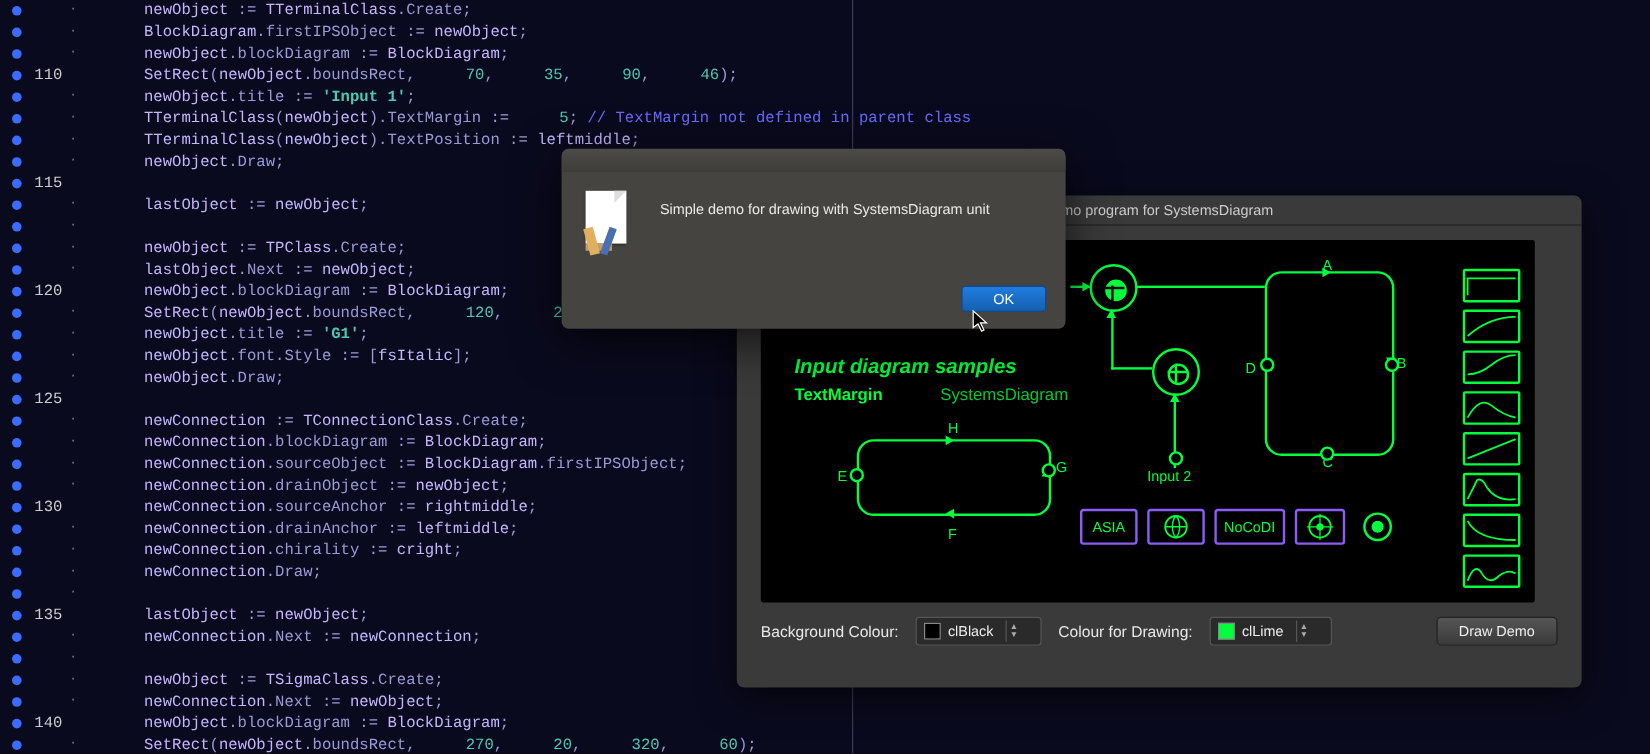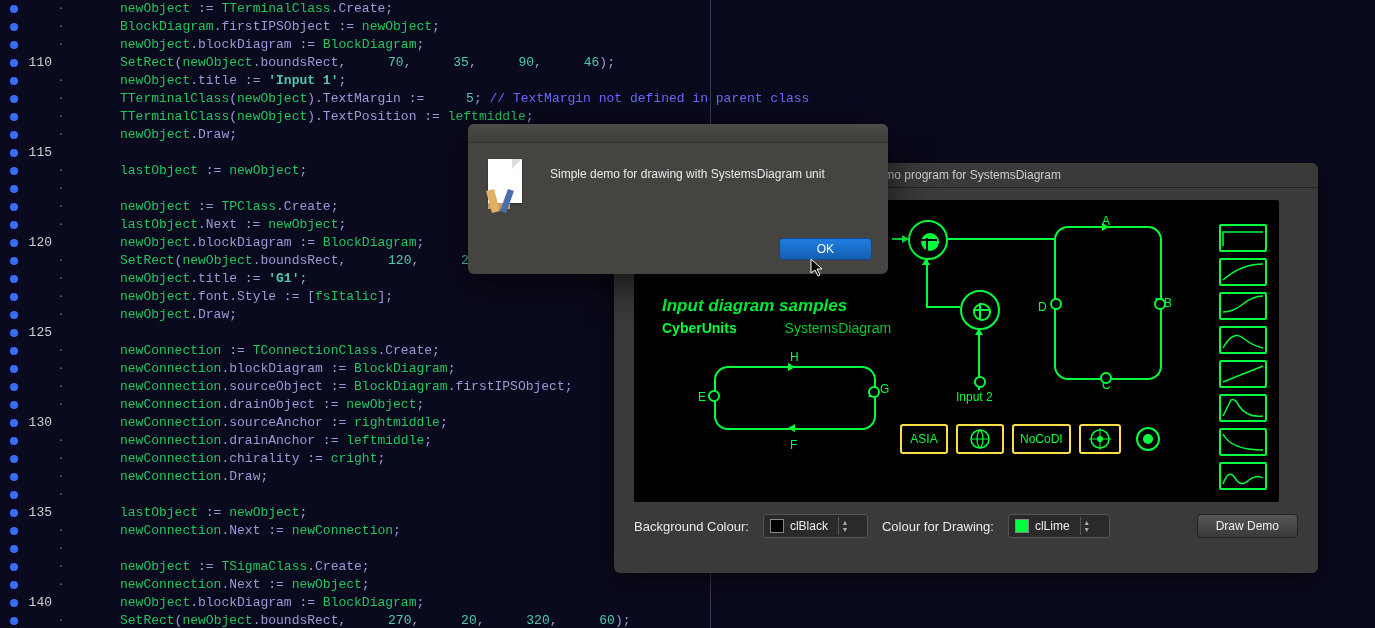--- a/index.html
+++ b/index.html
@@ -56,21 +56,21 @@
   }
   .code {
     position: absolute;
     left: 120px;
     top: 0;
     right: 0;
   }
   .code-line {
     height: 18px;
   }  
-  .ident  { color: #22c55e; }
+  .ident  { color: #c4b5fd; }
   .num    { color: #4ec9b0; margin-left: 34px; }
   .str    { color: #4ec9b0; font-weight:600; }
   .comment{ color: #6a6aff; }
   .plain  { color: #9a9ad8; }
   .vsep {
     position: absolute;
     left: 710px;
     top: 0;
     bottom: 0;
     width: 1px;
@@ -193,21 +193,21 @@
   .chiprow {
     position: absolute;
     left: 266px;
     top: 224px;
     display: flex;
     gap: 8px;
     align-items: center;
   }
   .chip {
     height: 26px;
-    border: 2px solid #fde047;
+    border: 2px solid #8b5cf6;
     border-radius: 3px;
     display:flex;
     align-items:center;
     justify-content:center;
     color:#00ff3c;
     font-size:12px;
     padding: 0 6px;
     min-width: 32px;
   }
   .chip svg { display:block; }
@@ -335,21 +335,21 @@
     position:absolute;
     right: 16px;
     bottom: 14px;
   }
   .ok-btn {
     background: linear-gradient(#1f7de0, #155fb0);
     border: 1px solid #0d4a94;
     border-radius: 4px;
     color: #fff;
     font-size: 12px;
-    padding: 3px 37px;
+    padding: 3px 26px;
     cursor:pointer;
   }
 
   .cursor {
     position: absolute;
     left: 810px;
     top: 258px;
     width: 14px;
     height: 20px;
     pointer-events: none;
@@ -363,21 +363,21 @@
   <div class="code" id="code"><div class="code-line"><span class="ident">newObject</span><span class="plain"> := </span><span class="ident">TTerminalClass</span><span class="plain">.Create;</span></div><div class="code-line"><span class="ident">BlockDiagram</span><span class="plain">.firstIPSObject := </span><span class="ident">newObject</span><span class="plain">;</span></div><div class="code-line"><span class="ident">newObject</span><span class="plain">.blockDiagram := </span><span class="ident">BlockDiagram</span><span class="plain">;</span></div><div class="code-line"><span class="ident">SetRect</span><span class="plain">(</span><span class="ident">newObject</span><span class="plain">.boundsRect, </span><span class="num">70</span><span class="plain">, </span><span class="num">35</span><span class="plain">, </span><span class="num">90</span><span class="plain">, </span><span class="num">46</span><span class="plain">);</span></div><div class="code-line"><span class="ident">newObject</span><span class="plain">.title := </span><span class="str">'Input 1'</span><span class="plain">;</span></div><div class="code-line"><span class="ident">TTerminalClass</span><span class="plain">(</span><span class="ident">newObject</span><span class="plain">).TextMargin := </span><span class="num">5</span><span class="plain">; </span><span class="comment">// TextMargin not defined in parent class</span></div><div class="code-line"><span class="ident">TTerminalClass</span><span class="plain">(</span><span class="ident">newObject</span><span class="plain">).TextPosition := </span><span class="ident">leftmiddle</span><span class="plain">;</span></div><div class="code-line"><span class="ident">newObject</span><span class="plain">.Draw;</span></div><div class="code-line">&nbsp;</div><div class="code-line"><span class="ident">lastObject</span><span class="plain"> := </span><span class="ident">newObject</span><span class="plain">;</span></div><div class="code-line">&nbsp;</div><div class="code-line"><span class="ident">newObject</span><span class="plain"> := </span><span class="ident">TPClass</span><span class="plain">.Create;</span></div><div class="code-line"><span class="ident">lastObject</span><span class="plain">.Next := </span><span class="ident">newObject</span><span class="plain">;</span></div><div class="code-line"><span class="ident">newObject</span><span class="plain">.blockDiagram := </span><span class="ident">BlockDiagram</span><span class="plain">;</span></div><div class="code-line"><span class="ident">SetRect</span><span class="plain">(</span><span class="ident">newObject</span><span class="plain">.boundsRect, </span><span class="num">120</span><span class="plain">, </span><span class="num">20</span><span class="plain">, </span><span class="num">220</span><span class="plain">,</span></div><div class="code-line"><span class="ident">newObject</span><span class="plain">.title := </span><span class="str">'G1'</span><span class="plain">;</span></div><div class="code-line"><span class="ident">newObject</span><span class="plain">.font.Style := [</span><span class="ident">fsItalic</span><span class="plain">];</span></div><div class="code-line"><span class="ident">newObject</span><span class="plain">.Draw;</span></div><div class="code-line">&nbsp;</div><div class="code-line"><span class="ident">newConnection</span><span class="plain"> := </span><span class="ident">TConnectionClass</span><span class="plain">.Create;</span></div><div class="code-line"><span class="ident">newConnection</span><span class="plain">.blockDiagram := </span><span class="ident">BlockDiagram</span><span class="plain">;</span></div><div class="code-line"><span class="ident">newConnection</span><span class="plain">.sourceObject := </span><span class="ident">BlockDiagram</span><span class="plain">.firstIPSObject;</span></div><div class="code-line"><span class="ident">newConnection</span><span class="plain">.drainObject := </span><span class="ident">newObject</span><span class="plain">;</span></div><div class="code-line"><span class="ident">newConnection</span><span class="plain">.sourceAnchor := </span><span class="ident">rightmiddle</span><span class="plain">;</span></div><div class="code-line"><span class="ident">newConnection</span><span class="plain">.drainAnchor := </span><span class="ident">leftmiddle</span><span class="plain">;</span></div><div class="code-line"><span class="ident">newConnection</span><span class="plain">.chirality := </span><span class="ident">cright</span><span class="plain">;</span></div><div class="code-line"><span class="ident">newConnection</span><span class="plain">.Draw;</span></div><div class="code-line">&nbsp;</div><div class="code-line"><span class="ident">lastObject</span><span class="plain"> := </span><span class="ident">newObject</span><span class="plain">;</span></div><div class="code-line"><span class="ident">newConnection</span><span class="plain">.Next := </span><span class="ident">newConnection</span><span class="plain">;</span></div><div class="code-line">&nbsp;</div><div class="code-line"><span class="ident">newObject</span><span class="plain"> := </span><span class="ident">TSigmaClass</span><span class="plain">.Create;</span></div><div class="code-line"><span class="ident">newConnection</span><span class="plain">.Next := </span><span class="ident">newObject</span><span class="plain">;</span></div><div class="code-line"><span class="ident">newObject</span><span class="plain">.blockDiagram := </span><span class="ident">BlockDiagram</span><span class="plain">;</span></div><div class="code-line"><span class="ident">SetRect</span><span class="plain">(</span><span class="ident">newObject</span><span class="plain">.boundsRect, </span><span class="num">270</span><span class="plain">, </span><span class="num">20</span><span class="plain">, </span><span class="num">320</span><span class="plain">, </span><span class="num">60</span><span class="plain">);</span></div></div>
 </div>
 <div class="vsep"></div>
 
 <div class="diagram-window">
   <div class="diagram-titlebar">demo program for SystemsDiagram</div>
   <div class="diagram-body">
     <div class="canvas">
       <div class="canvas-title">Input diagram samples</div>
       <div class="canvas-sub1">
-        <span>CyberUnits</span><span class="canvas-sub2"> SystemsDiagram</span>
+        <span>TextMargin</span><span class="canvas-sub2"> SystemsDiagram</span>
       </div>
 
       <div class="efgh"></div>
       <span class="label" style="left:64px; top:190px;">E</span>
       <span class="label" style="left:156px; top:238px;">F</span>
       <span class="label" style="left:246px; top:182px;">G</span>
       <span class="label" style="left:156px; top:150px;">H</span>
 
       <div class="arrowhead arrow-down" style="left:76px; top:194px;"></div>
       <div class="arrowhead arrow-left" style="left:154px; top:224px;"></div>

